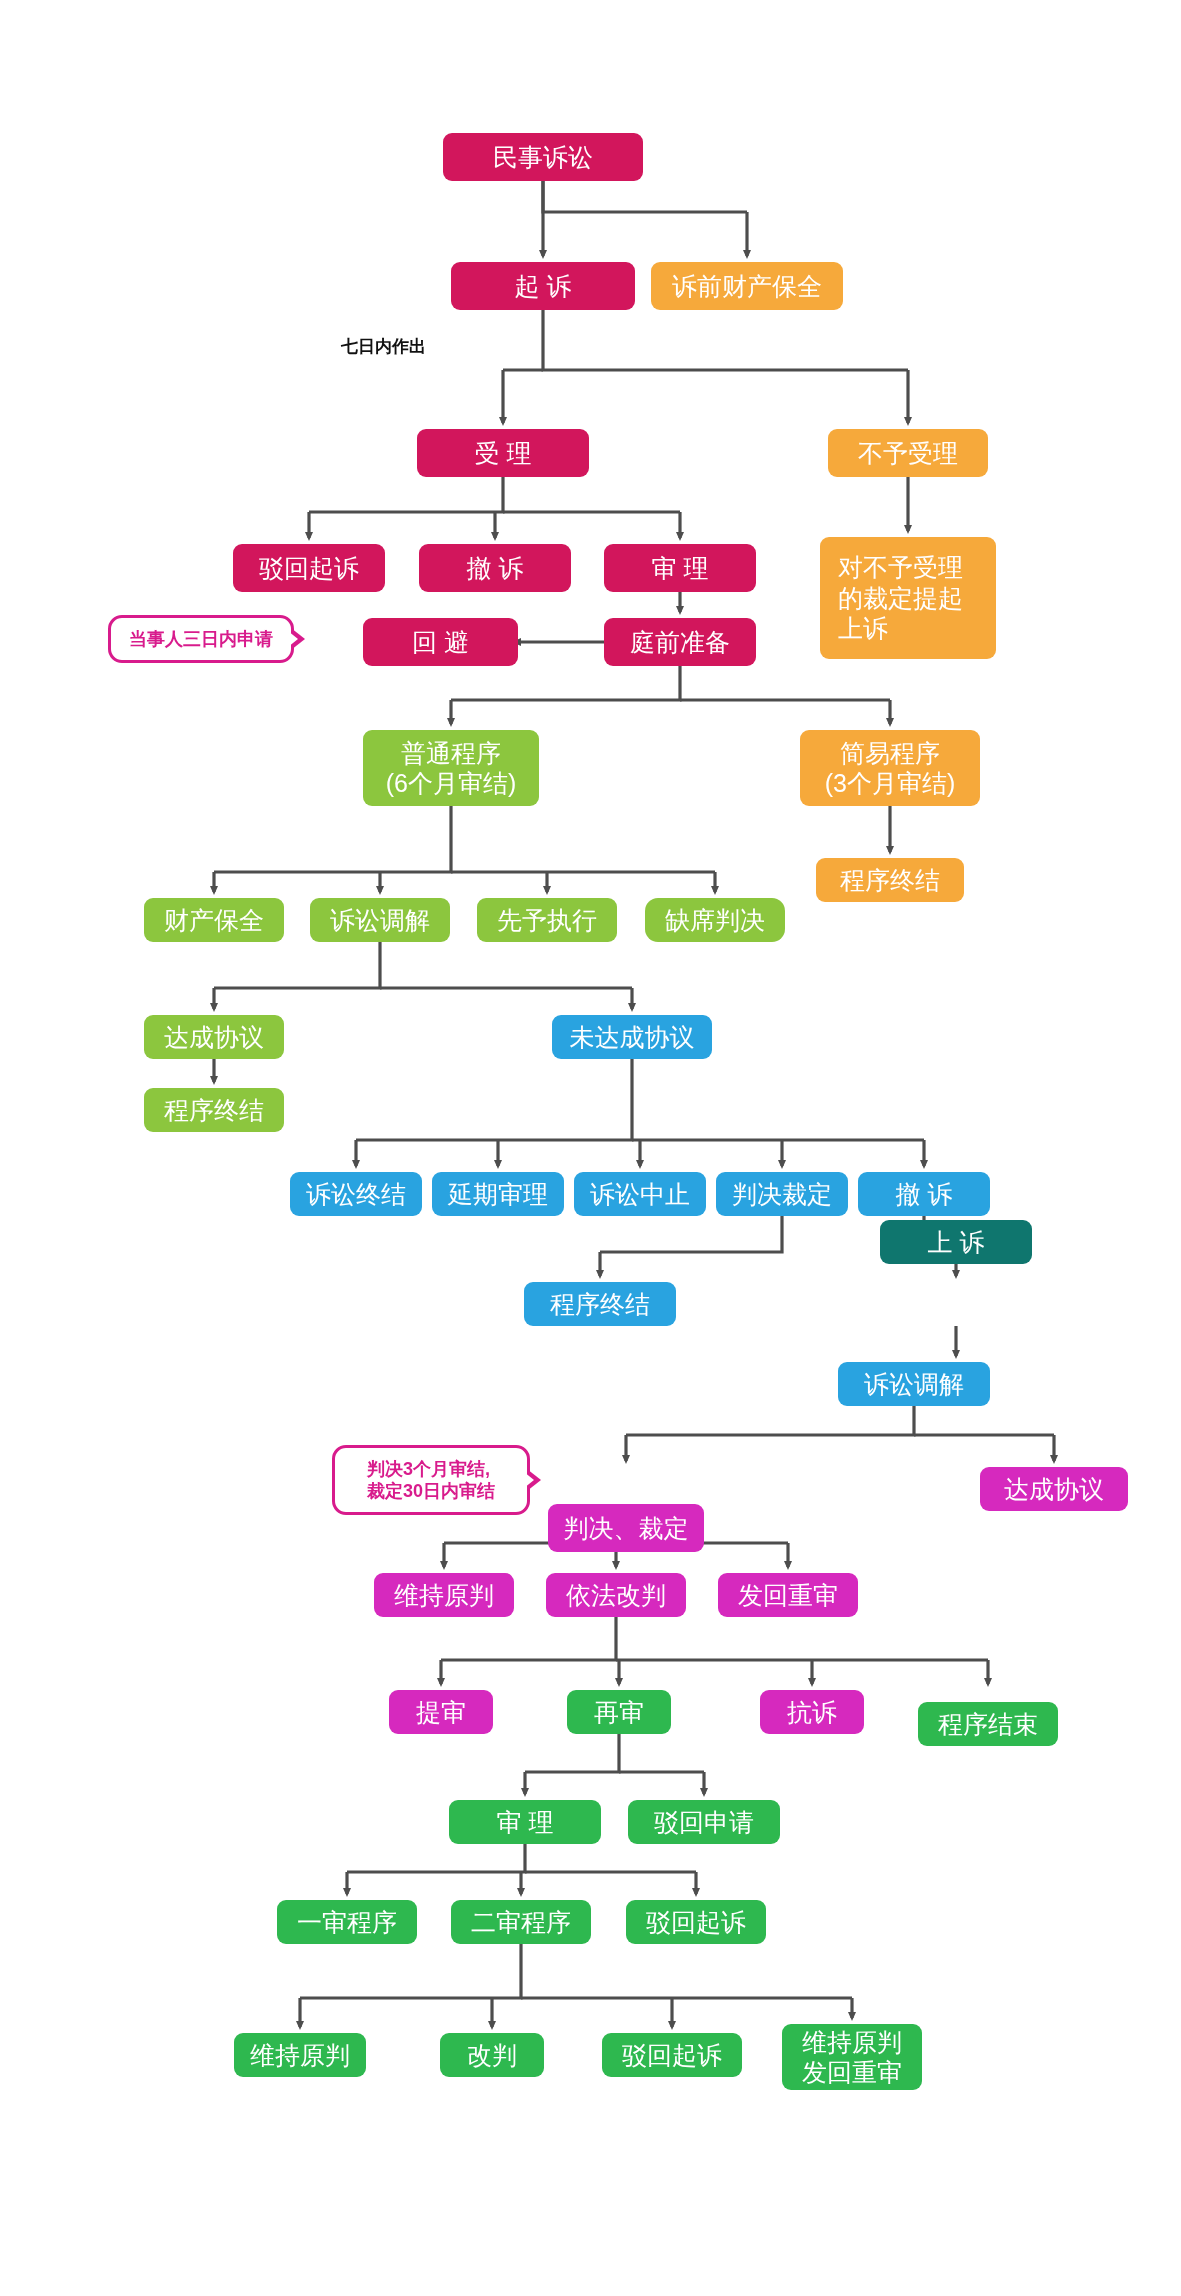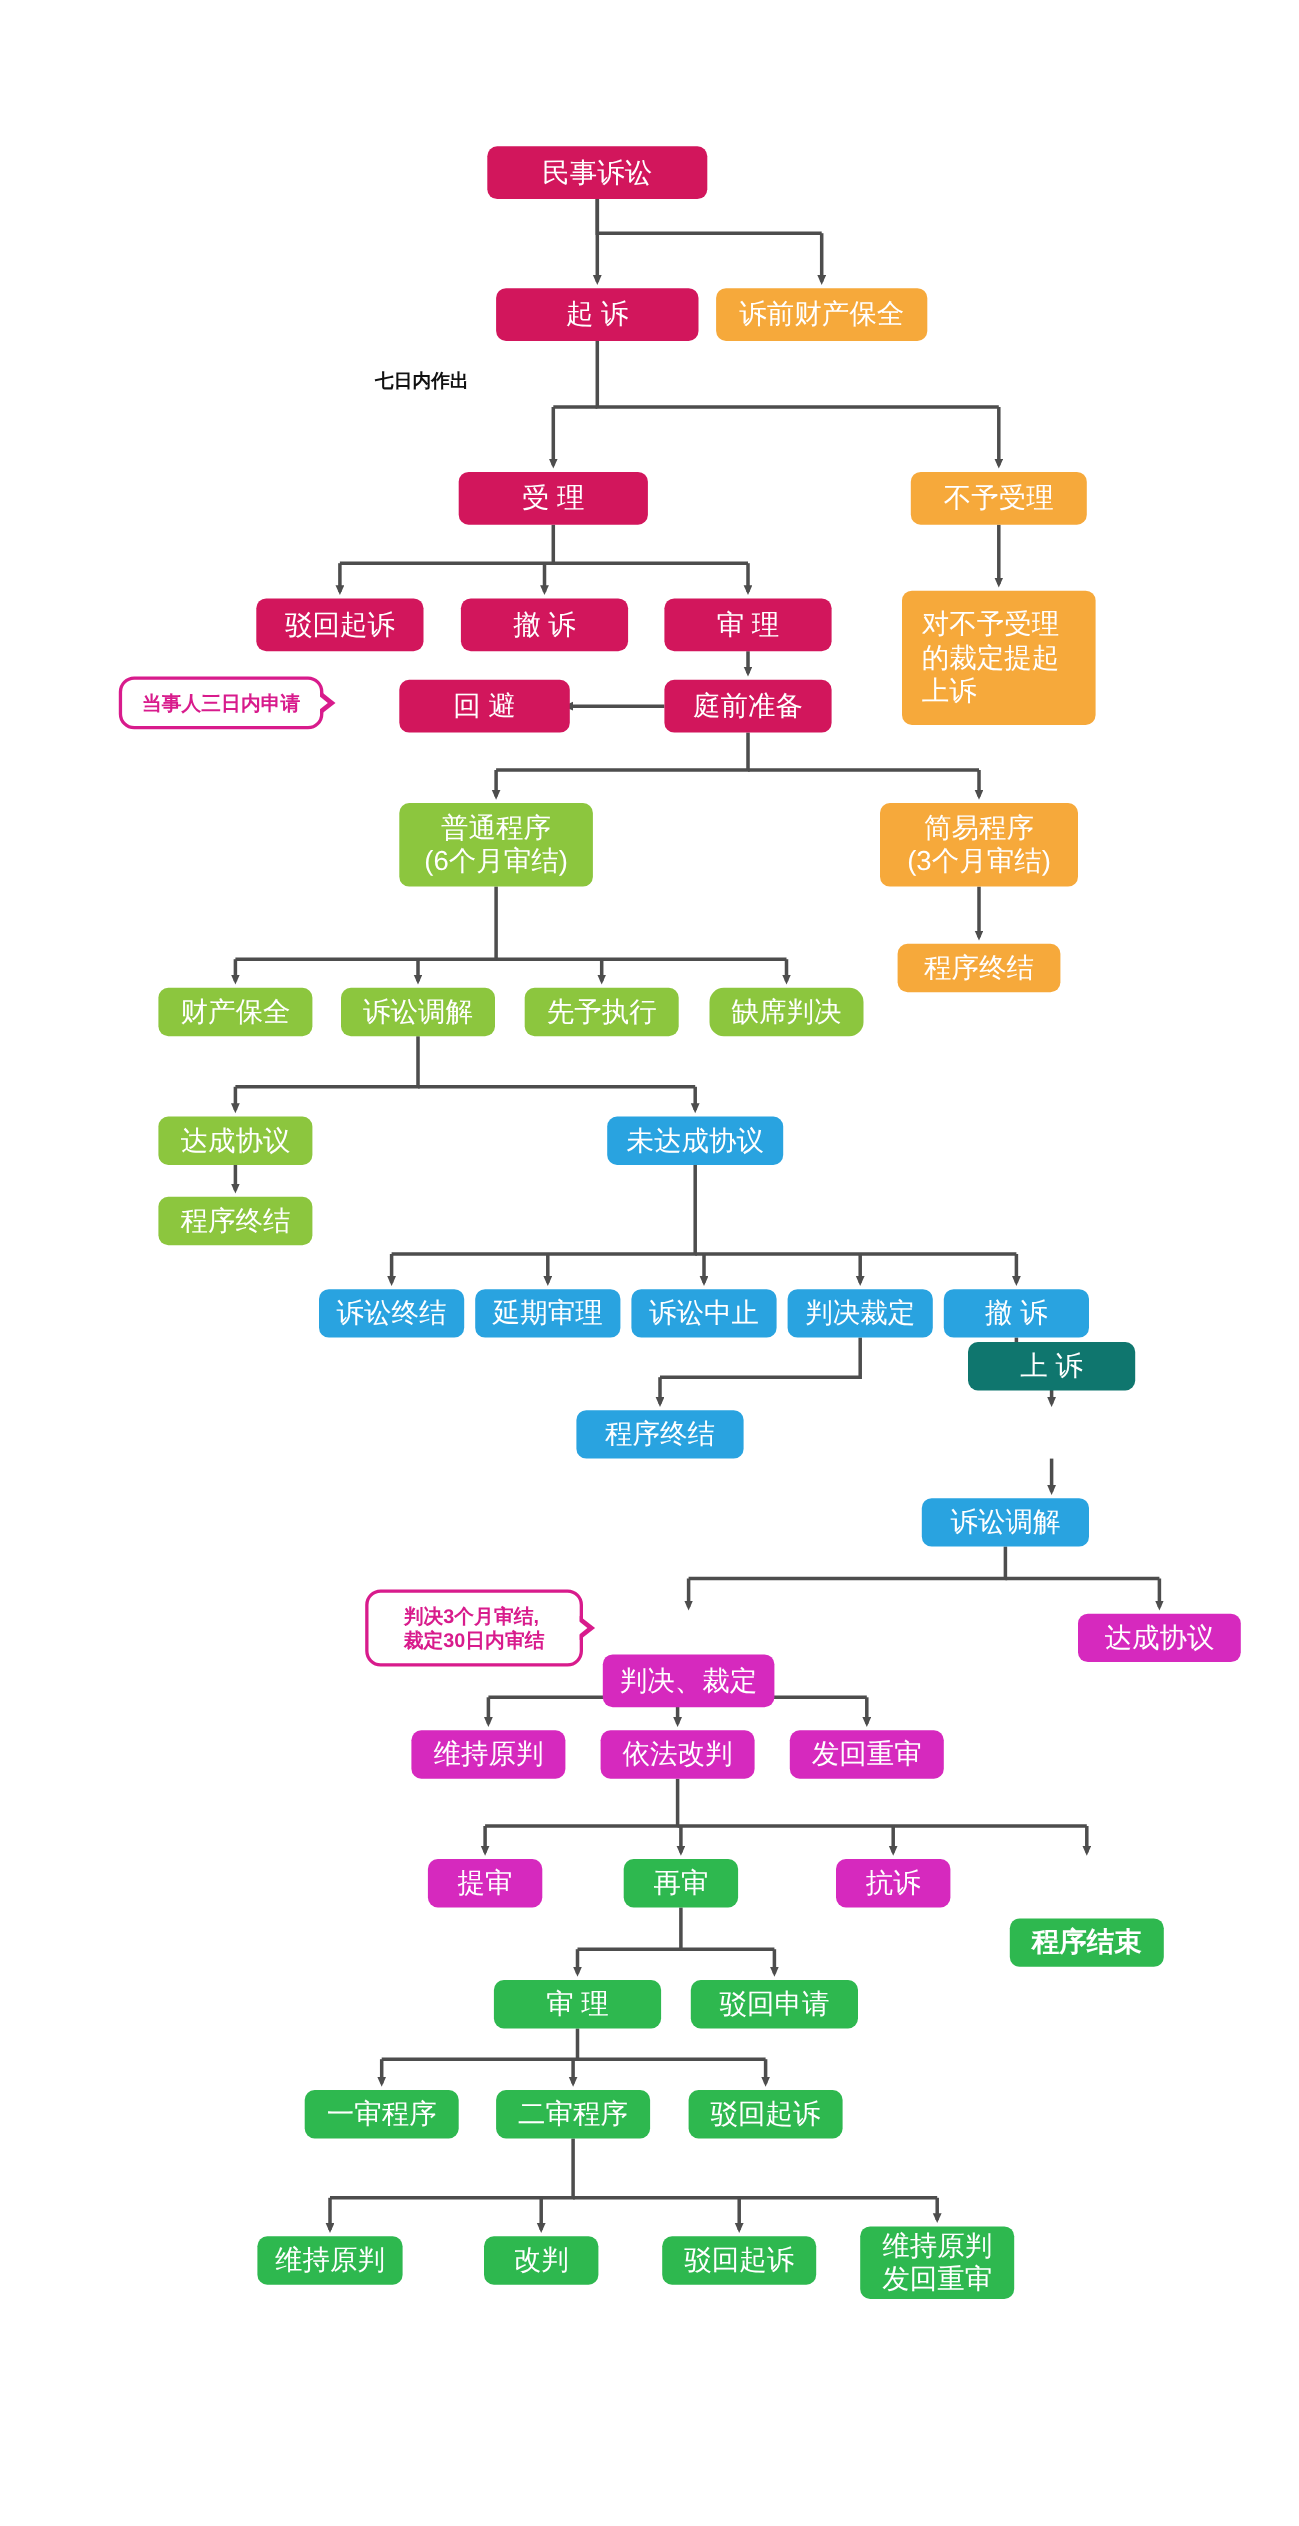--- a/index.html
+++ b/index.html
@@ -186,21 +186,21 @@
       <div class="node" style="left: 880px; top: 1220px; width: 152px; height: 44px; background: #0f766e;">上 诉</div>
       <div class="node" style="left: 838px; top: 1362px; width: 152px; height: 44px; background: rgb(41, 163, 224);">诉讼调解</div>
       <div class="node" style="left: 548px; top: 1467px; width: 156px; height: 48px; background: rgb(214, 41, 190); margin-top: 37px;">判决、裁定</div>
       <div class="node" style="left: 980px; top: 1467px; width: 148px; height: 44px; background: rgb(214, 41, 190);">达成协议</div>
       <div class="node" style="left: 374px; top: 1573px; width: 140px; height: 44px; background: rgb(214, 41, 190);">维持原判</div>
       <div class="node" style="left: 546px; top: 1573px; width: 140px; height: 44px; background: rgb(214, 41, 190);">依法改判</div>
       <div class="node" style="left: 718px; top: 1573px; width: 140px; height: 44px; background: rgb(214, 41, 190);">发回重审</div>
       <div class="node" style="left: 389px; top: 1690px; width: 104px; height: 44px; background: rgb(214, 41, 190);">提审</div>
       <div class="node" style="left: 567px; top: 1690px; width: 104px; height: 44px; background: rgb(46, 184, 79);">再审</div>
       <div class="node" style="left: 760px; top: 1690px; width: 104px; height: 44px; background: rgb(214, 41, 190);">抗诉</div>
-      <div class="node" style="left: 918px; top: 1744px; width: 140px; height: 44px; background: rgb(46, 184, 79); font-weight: bold;">程序结束</div>
+      <div class="node" style="left: 918px; top: 1702px; width: 140px; height: 44px; background: rgb(46, 184, 79);">程序结束</div>
       <div class="node" style="left: 449px; top: 1800px; width: 152px; height: 44px; background: rgb(46, 184, 79);">审 理</div>
       <div class="node" style="left: 628px; top: 1800px; width: 152px; height: 44px; background: rgb(46, 184, 79);">驳回申请</div>
       <div class="node" style="left: 277px; top: 1900px; width: 140px; height: 44px; background: rgb(46, 184, 79);">一审程序</div>
       <div class="node" style="left: 451px; top: 1900px; width: 140px; height: 44px; background: rgb(46, 184, 79);">二审程序</div>
       <div class="node" style="left: 626px; top: 1900px; width: 140px; height: 44px; background: rgb(46, 184, 79);">驳回起诉</div>
       <div class="node" style="left: 234px; top: 2033px; width: 132px; height: 44px; background: rgb(46, 184, 79);">维持原判</div>
       <div class="node" style="left: 440px; top: 2033px; width: 104px; height: 44px; background: rgb(46, 184, 79);">改判</div>
       <div class="node" style="left: 602px; top: 2033px; width: 140px; height: 44px; background: rgb(46, 184, 79);">驳回起诉</div>
       <div class="node" style="left: 782px; top: 2024px; width: 140px; height: 66px; background: rgb(46, 184, 79);">维持原判
 发回重审</div>

